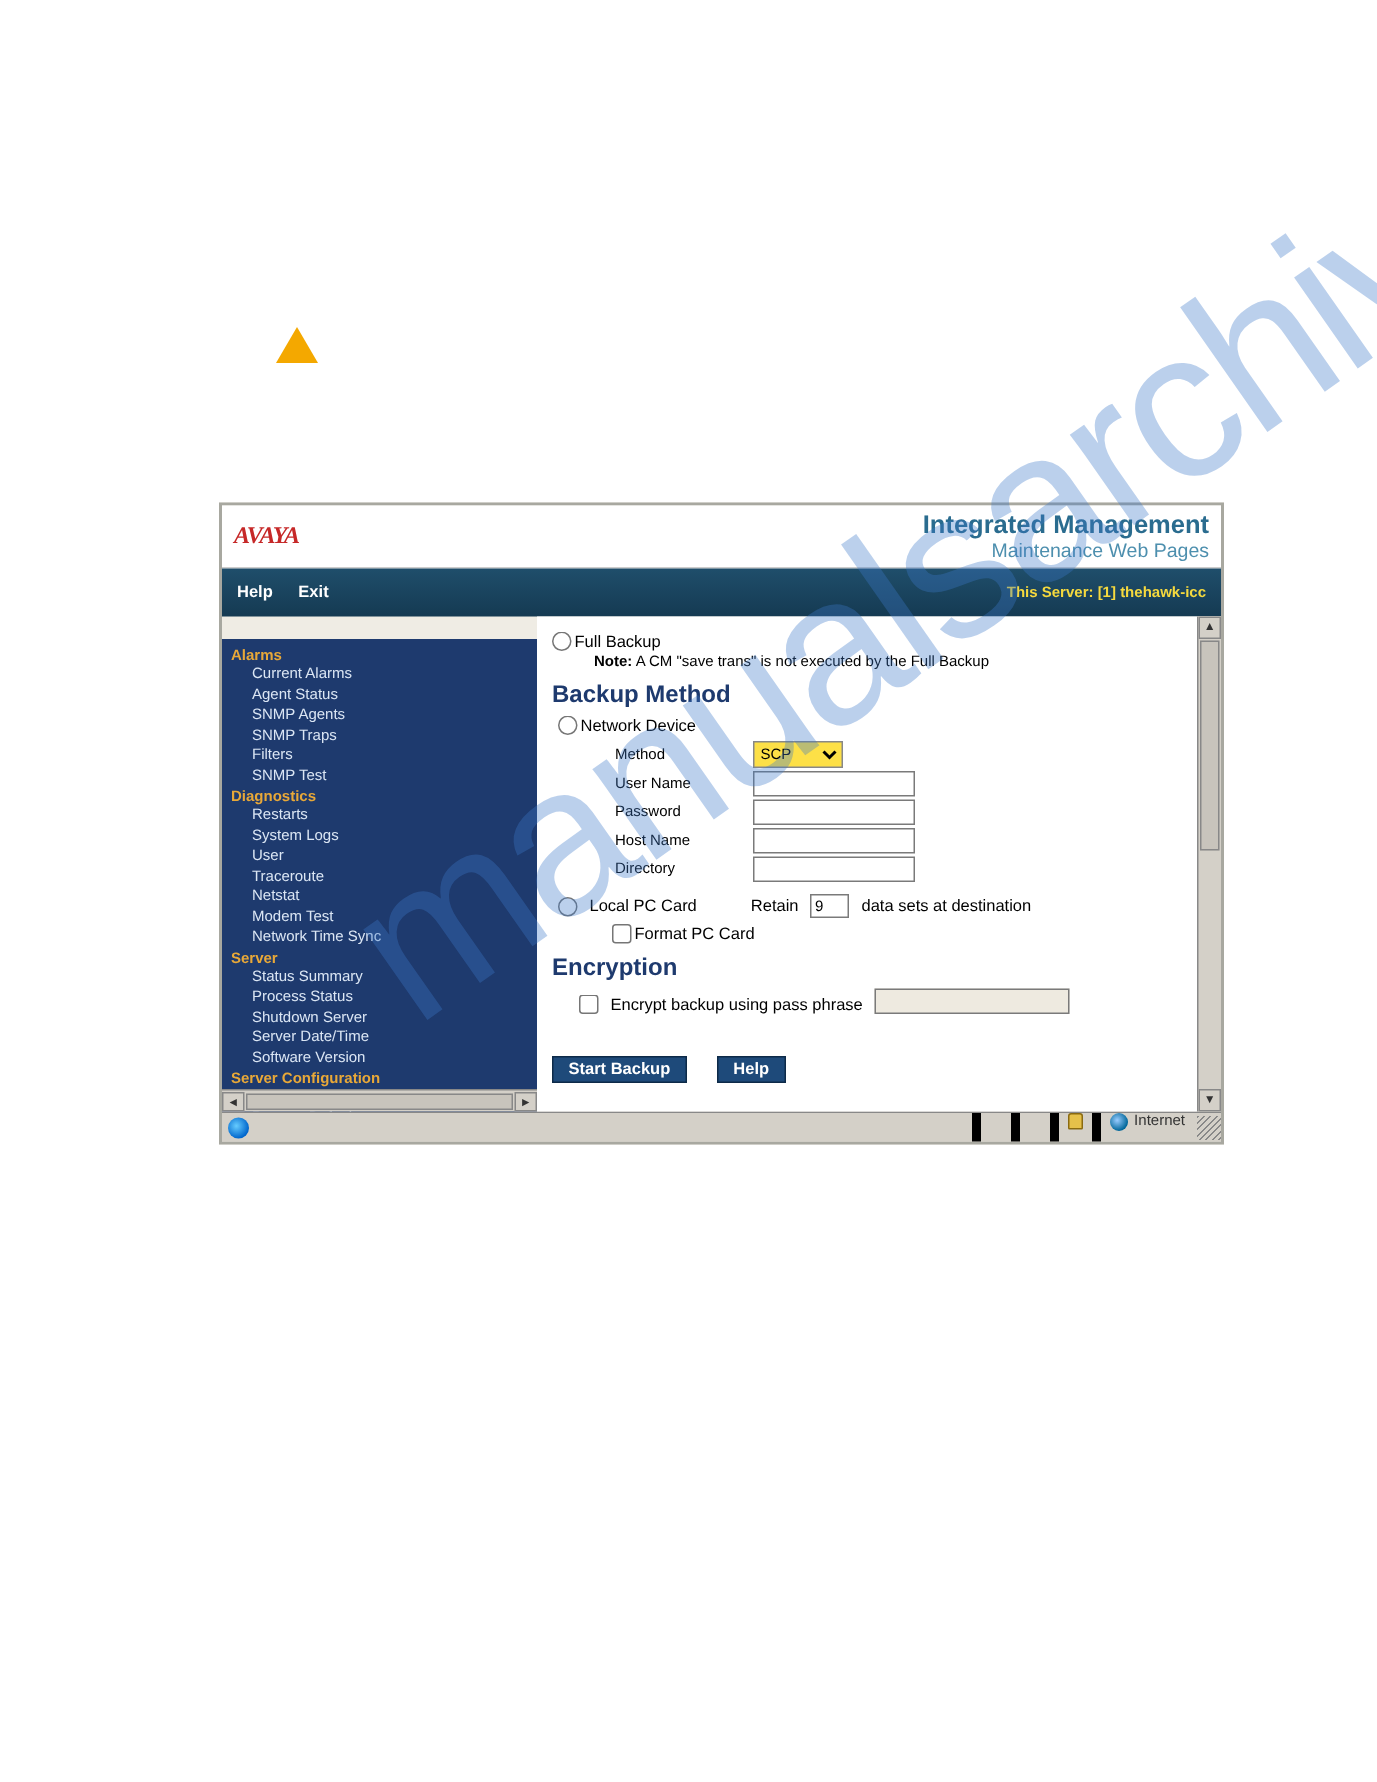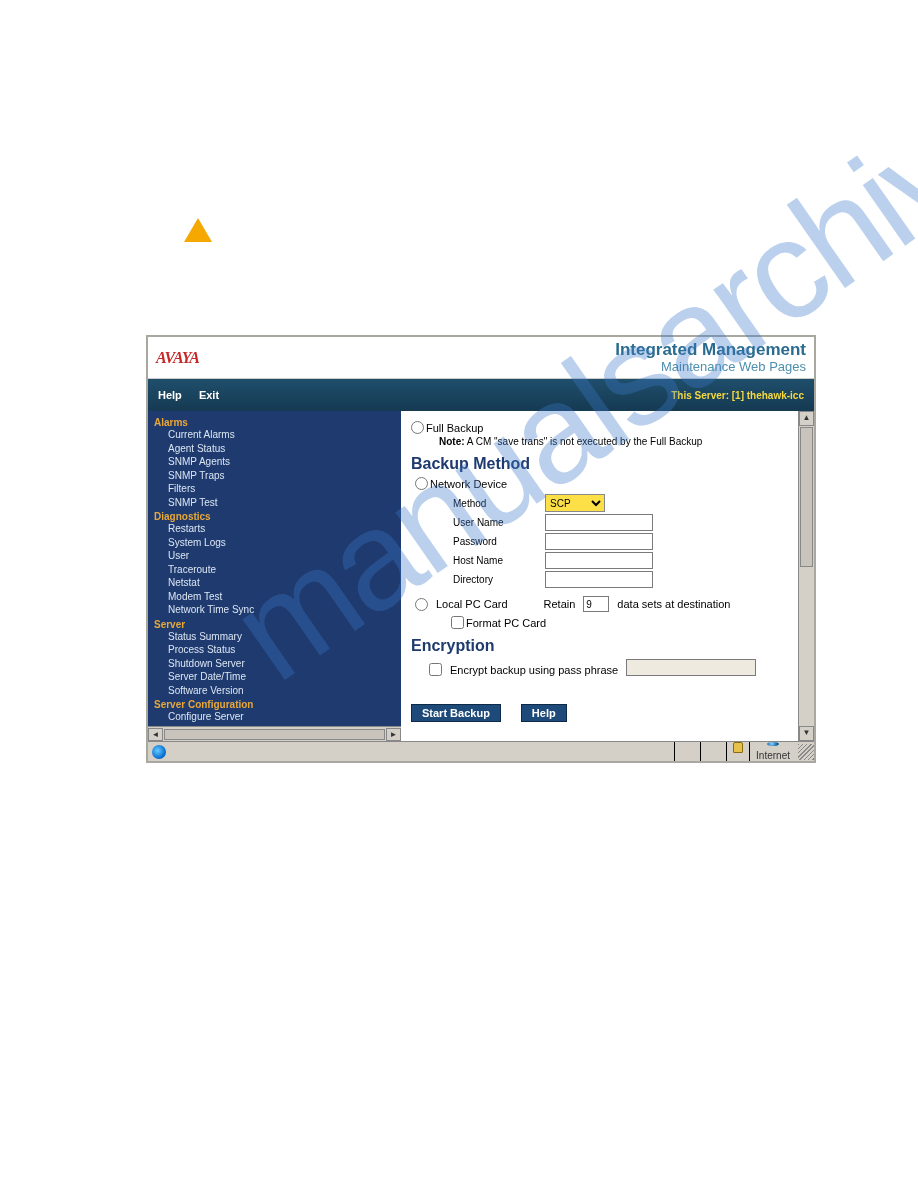--- a/index.html
+++ b/index.html
@@ -83,27 +83,28 @@
     font-size: 11px;
     font-weight: bold;
   }
   .menubar .left span { margin-right: 14px; cursor: pointer; }
   .menubar .server-info { color: #f5d93e; font-size: 10px; }
   .content {
     display: flex;
     height: 330px;
   }
   .sidebar {
-    width: 253px;
+    width: 210px;
     background: #1e3a6e;
     color: #fff;
     font-size: 10px;
     overflow: hidden;
     position: relative;
     padding: 4px 0 0 6px;
+    margin-top: 15px;
   }
   .sidebar .group-head {
     color: #e8a838;
     font-weight: bold;
     margin-top: 2px;
     cursor: pointer;
   }
   .sidebar .item {
     color: #dbe6f4;
     padding-left: 14px;
@@ -272,27 +273,26 @@
   }
   .statusbar .ie-icon {
     width: 14px;
     height: 14px;
     margin: 0 4px;
     background: radial-gradient(circle at 40% 40%, #6cf, #06c 70%);
     border-radius: 50%;
   }
   .statusbar .spacer { flex: 1; }
   .statusbar .pane {
-    border-left: 1px solid #000000;
+    border-left: 6px solid #000000;
     padding: 0 6px;
     height: 100%;
     display: flex;
-    align-items: center;
+    align-items: flex-start;
     gap: 4px;
-    flex-direction: column;
   }
   .statusbar .pane.wide { width: 26px; }
   .lock-icon {
     width: 10px;
     height: 11px;
     background: #e6c14a;
     border: 1px solid #8a6a10;
     border-radius: 2px 2px 1px 1px;
     position: relative;
   }

